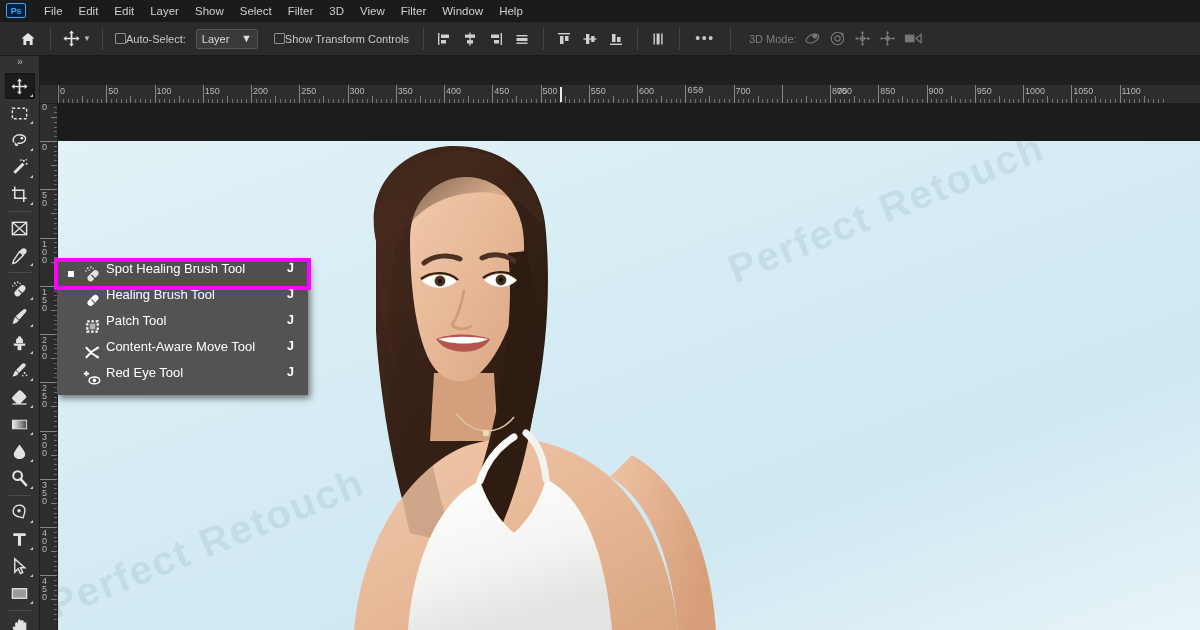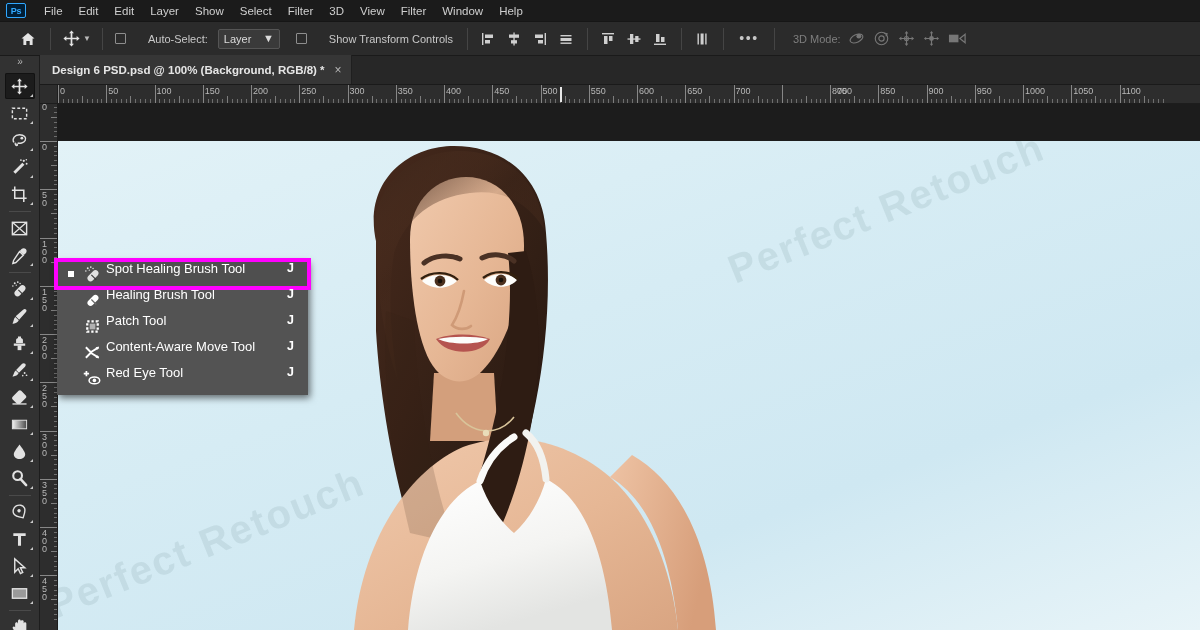--- a/index.html
+++ b/index.html
@@ -38,21 +38,21 @@
   }
   .opt-sep { width: 1px; height: 22px; background: #454545; margin: 0 8px; }
   .opt-home {
     width: 28px; display: flex; align-items: center; justify-content: center;
     margin-left: 14px;
   }
   .opt-tool {
     display: flex; align-items: center; gap: 2px; padding: 2px 3px;
   }
   .chev { color: #b8b8b8; font-size: 8px; line-height: 1; }
-  .opt-check { display: flex; align-items: center; gap: 22px; }
+  .opt-check { display: flex; align-items: center; gap: 0; }
   .cbox {
     width: 11px; height: 11px; border: 1px solid #8e8e8e; background: #2b2b2b;
     border-radius: 1px;
   }
   .opt-label { color: #c8c8c8; font-size: 11px; white-space: nowrap; }
   .opt-select {
     background: #3a3a3a; border: 1px solid #555; border-radius: 2px;
     height: 20px; min-width: 62px; display: flex; align-items: center;
     justify-content: space-between; padding: 0 5px; gap: 8px;
   }
@@ -365,26 +365,20 @@
       </div>
       <div class="icon-btn" style="width:22px;margin-right:6px">
         <svg width="19" height="15" viewBox="0 0 20 15">
             <rect x="1" y="3.5" width="10" height="8" fill="#777"></rect>
             <path d="M12.5 7.5 L18 3 L18 12 Z" fill="none" stroke="#777" stroke-width="1.3"></path>
           </svg>
       </div>
     </div>
   </div>
 
-  <div class="tabbar">
-    <div class="doctab">
-      <span class="doctab-title">Design 6 PSD.psd @ 100% (Background, RGB/8) *</span>
-      <span class="doctab-close">×</span>
-    </div>
-  </div>
 
   <div class="toolbar">
     <div class="tb-expand">»</div>
     <div class="tb-sep"></div>
     <div id="tool-list" style="display:flex;flex-direction:column;align-items:center;">
         <div class="tool selected">
           <svg width="19" height="19" viewBox="0 0 20 20">
             <path d="M10 1.5 L12.6 4.6 L10.9 4.6 L10.9 9.1 L15.4 9.1 L15.4 7.4 L18.5 10 L15.4 12.6 L15.4 10.9 L10.9 10.9 L10.9 15.4 L12.6 15.4 L10 18.5 L7.4 15.4 L9.1 15.4 L9.1 10.9 L4.6 10.9 L4.6 12.6 L1.5 10 L4.6 7.4 L4.6 9.1 L9.1 9.1 L9.1 4.6 L7.4 4.6 Z" fill="#e2e2e2"></path>
           </svg>
           <span class="tri"></span>
@@ -684,21 +678,21 @@
       <div class="rh-tick minor" style="left: 583.825px;"></div>
       <div class="rh-tick minor" style="left: 588.65px;"></div>
       <div class="rh-tick minor" style="left: 593.475px;"></div>
       <div class="rh-tick minor" style="left: 598.3px;"></div>
       <div class="rh-tick mid" style="left: 603.125px;"></div>
       <div class="rh-tick minor" style="left: 607.95px;"></div>
       <div class="rh-tick minor" style="left: 612.775px;"></div>
       <div class="rh-tick minor" style="left: 617.6px;"></div>
       <div class="rh-tick minor" style="left: 622.425px;"></div>
       <div class="rh-tick major" style="left: 627.25px;"></div>
-      <div class="rh-lbl" style="left: 629.25px;">650</div>
+      <div class="rh-lbl" style="left: 629.25px; font-family: Liberation Mono, monospace;">650</div>
       <div class="rh-tick minor" style="left: 632.075px;"></div>
       <div class="rh-tick minor" style="left: 636.9px;"></div>
       <div class="rh-tick minor" style="left: 641.725px;"></div>
       <div class="rh-tick minor" style="left: 646.55px;"></div>
       <div class="rh-tick mid" style="left: 651.375px;"></div>
       <div class="rh-tick minor" style="left: 656.2px;"></div>
       <div class="rh-tick minor" style="left: 661.025px;"></div>
       <div class="rh-tick minor" style="left: 665.85px;"></div>
       <div class="rh-tick minor" style="left: 670.675px;"></div>
       <div class="rh-tick major" style="left: 675.5px;"></div>

